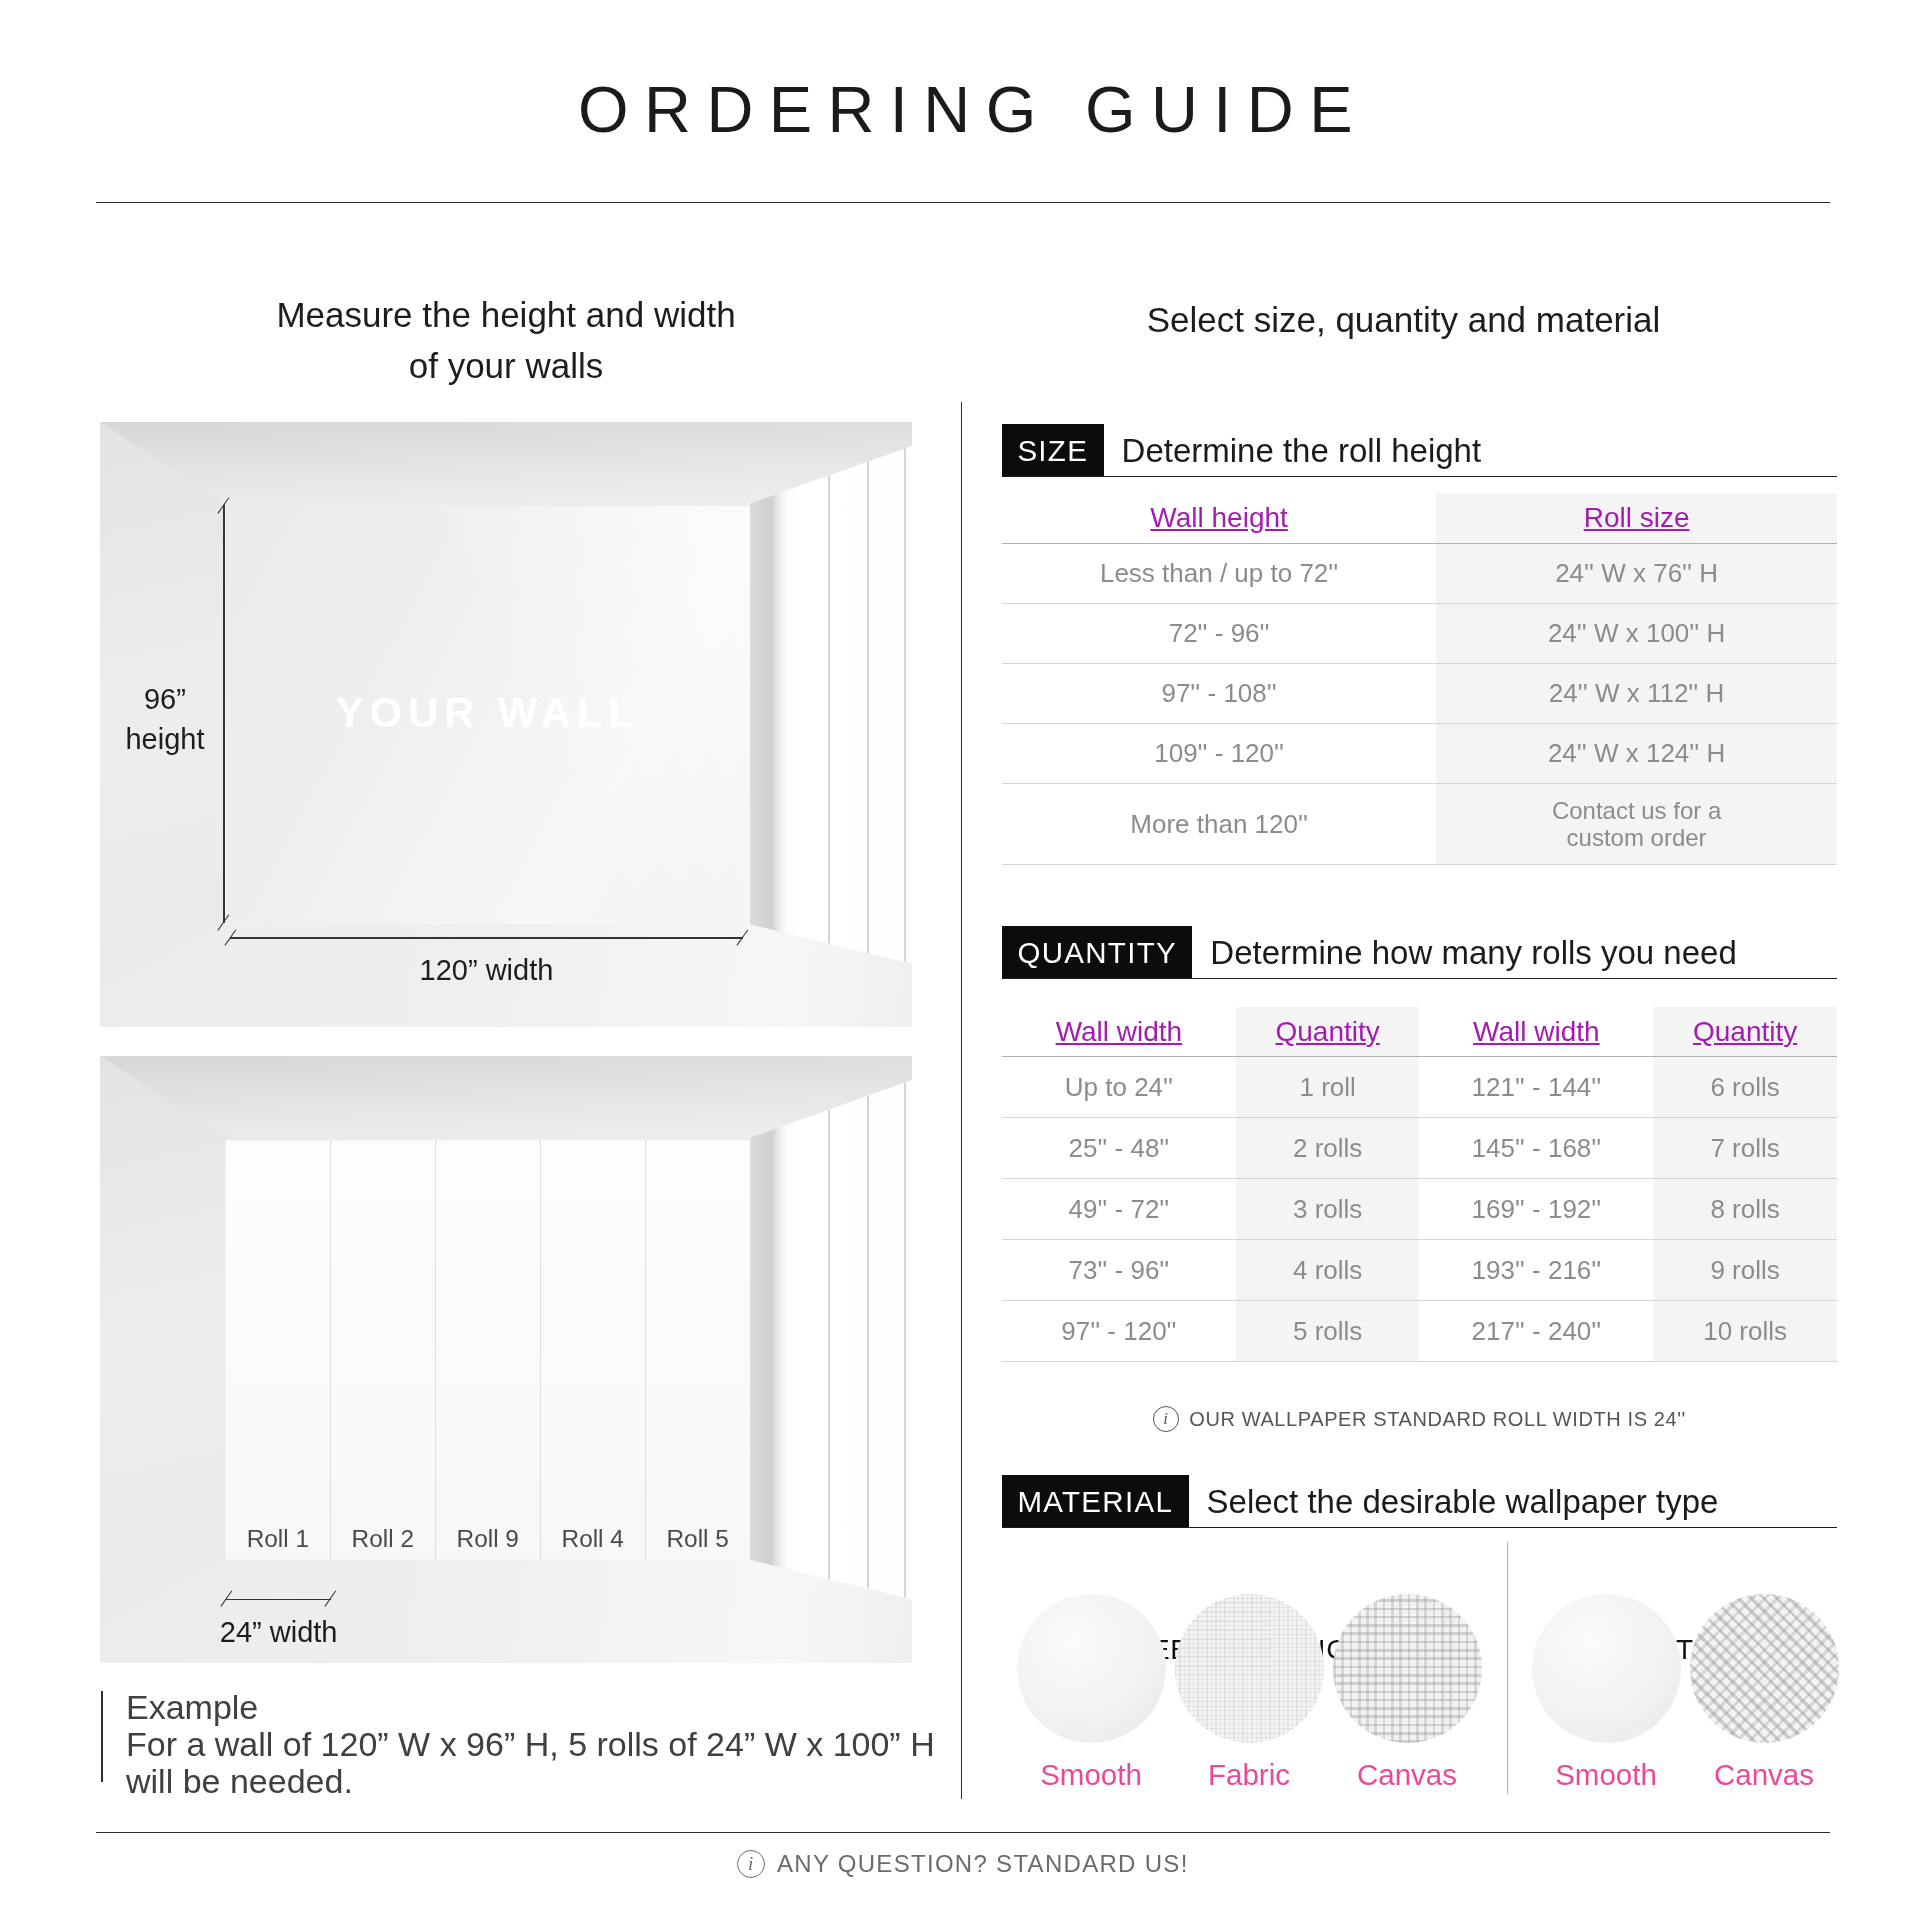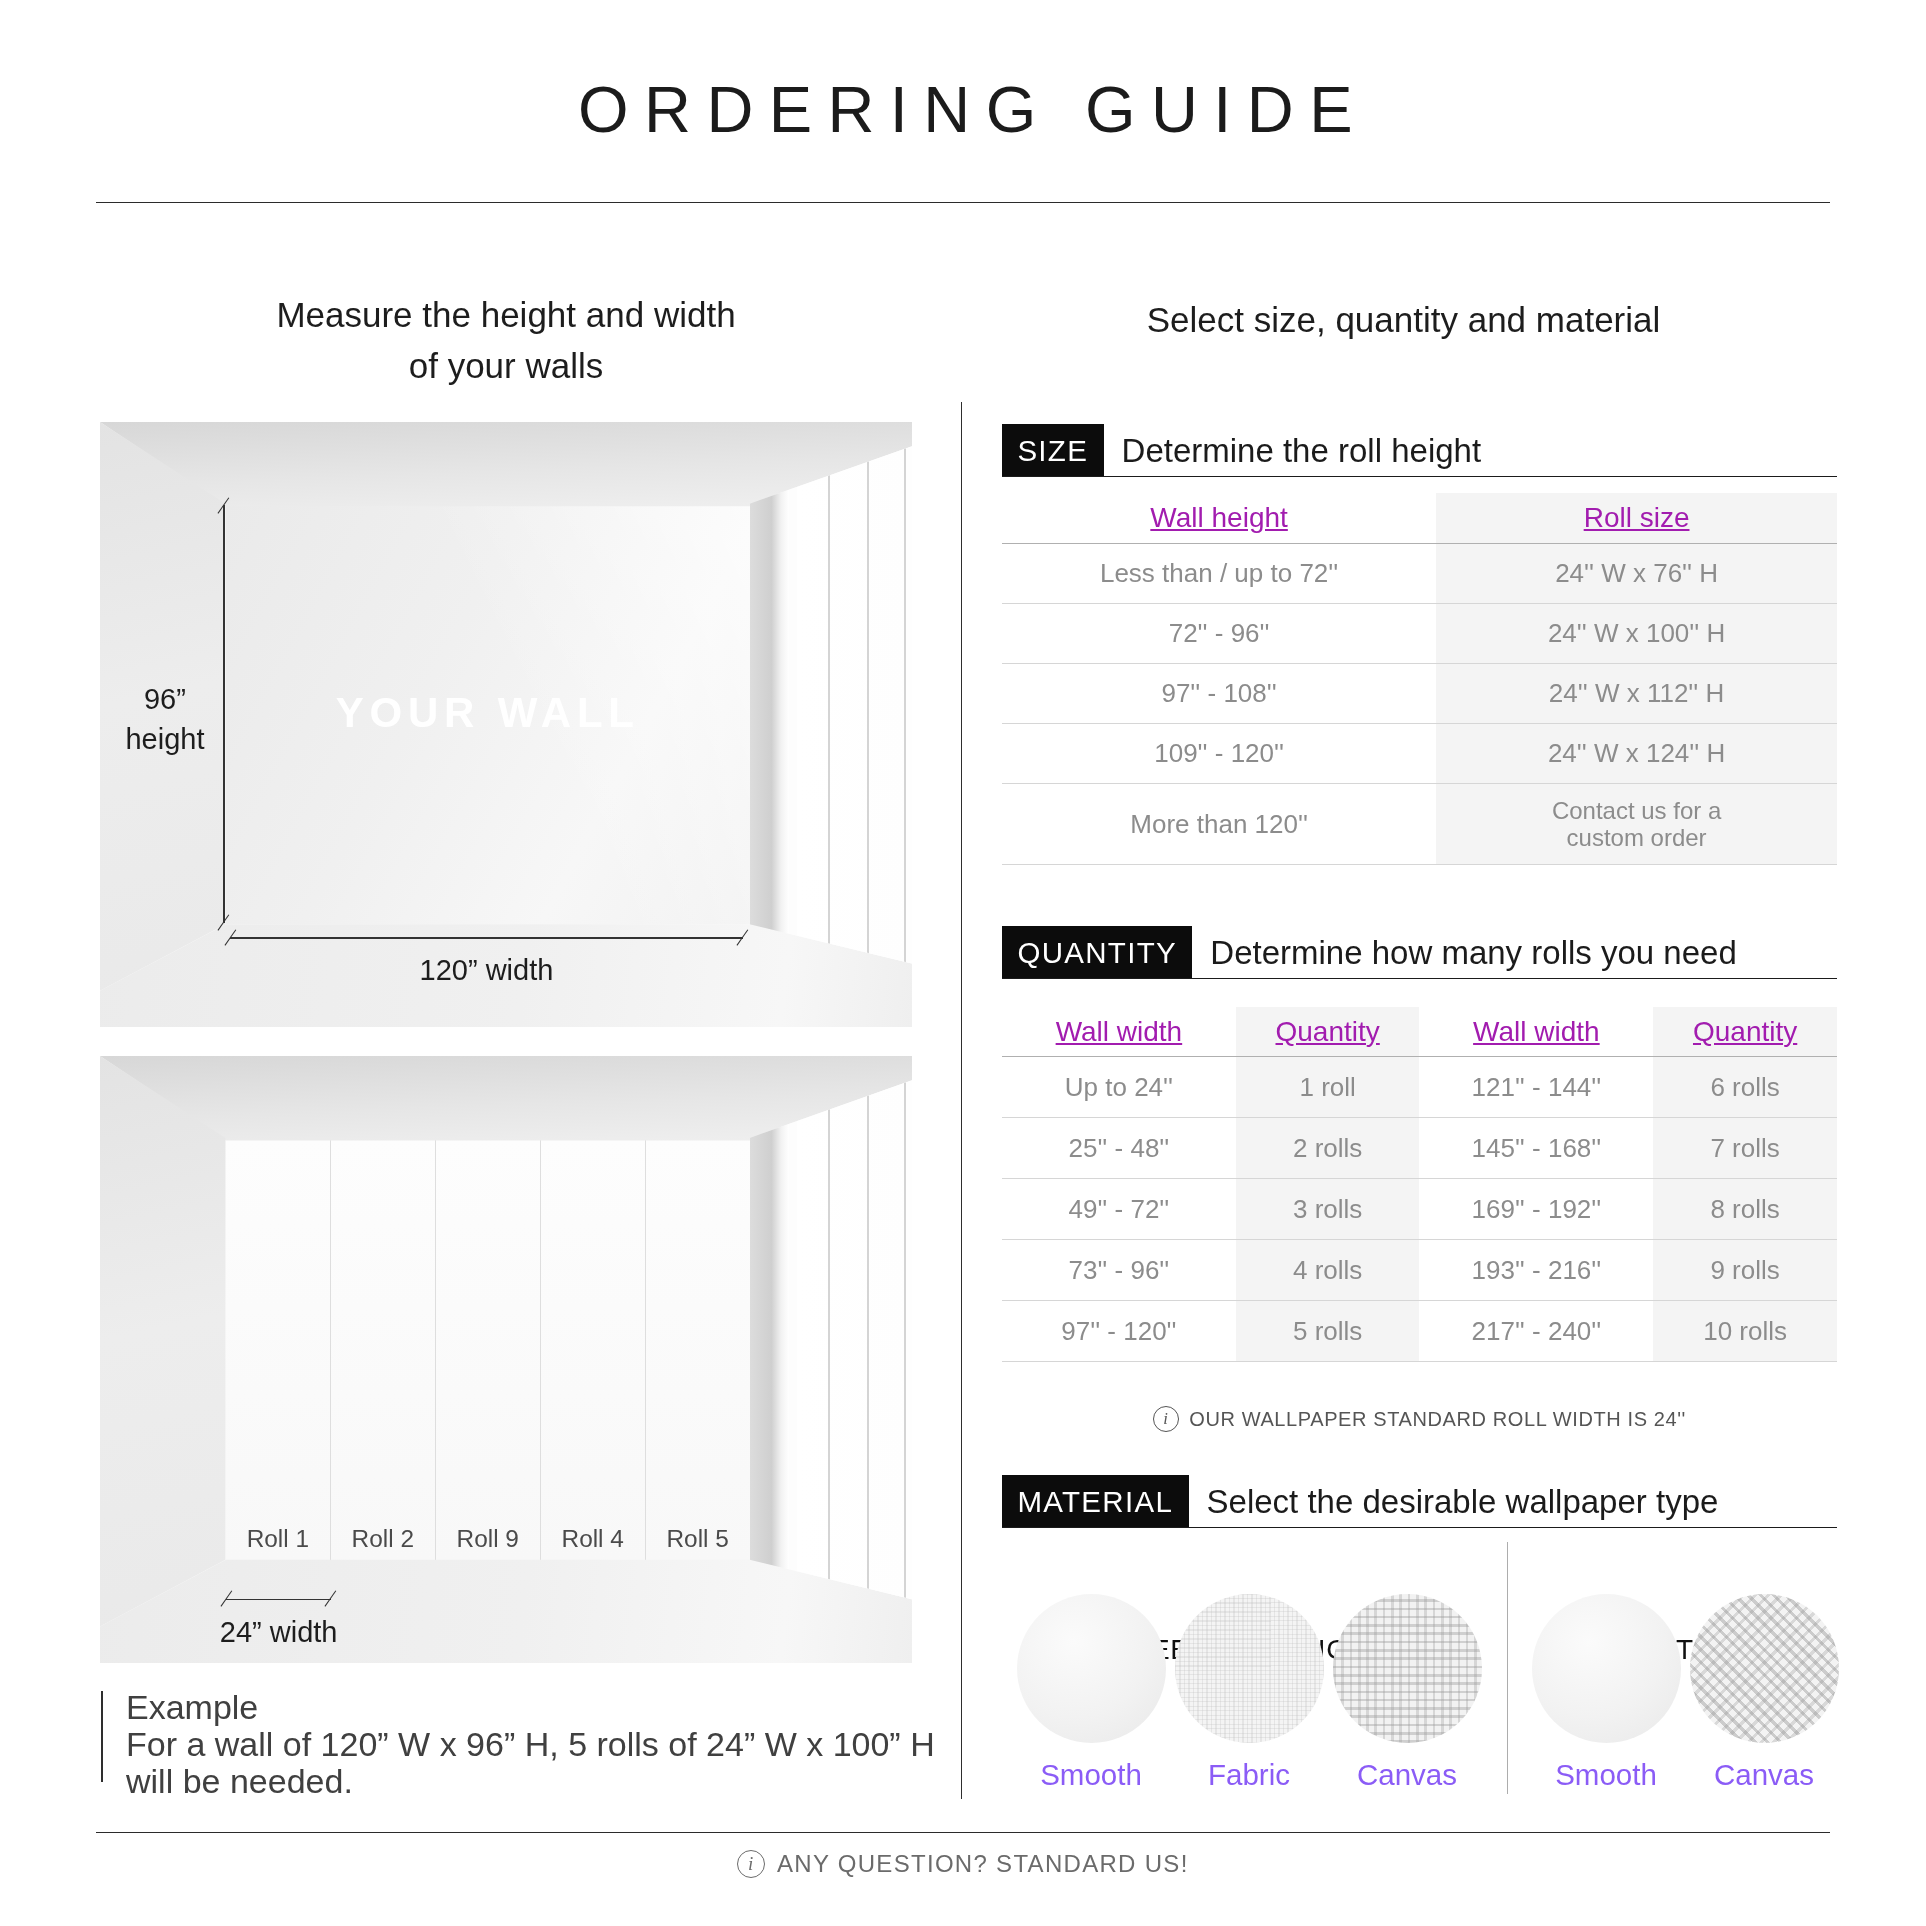--- a/index.html
+++ b/index.html
@@ -132,21 +132,21 @@
   .texture-fabric { background-color:#f4f4f4;
       background-image:repeating-linear-gradient(0deg, rgba(190,190,190,.28) 0 1.3px, transparent 1.3px 4.5px),
                        repeating-linear-gradient(90deg, rgba(190,190,190,.28) 0 1.3px, transparent 1.3px 4.5px); }
   .texture-canvas { background-color:#f2f2f2;
       background-image:repeating-linear-gradient(0deg, rgba(150,150,150,.38) 0 2.6px, transparent 2.6px 8.3px),
                        repeating-linear-gradient(90deg, rgba(150,150,150,.30) 0 2.6px, transparent 2.6px 8.3px); }
   .texture-canvas-rough { background-color:#f3f3f3;
       background-image:repeating-linear-gradient(45deg, rgba(140,140,140,.38) 0 3.2px, transparent 3.2px 9px),
                        repeating-linear-gradient(-45deg, rgba(140,140,140,.26) 0 3.2px, transparent 3.2px 9px); }
   .swatch-label { position:absolute; top:1758px; width:154px; text-align:center;
-                  font-size:29.5px; font-weight:500; color:#8b5cf6; }
+                  font-size:29.5px; font-weight:500; color:#ec4899; }
   .sl1 { left:1014px; } .sl2 { left:1172px; } .sl3 { left:1330px; } .sl4 { left:1529px; } .sl5 { left:1687px; }
 
   
   .footer { position:absolute; top:1850px; left:0; width:1926px; display:flex; align-items:center;
             justify-content:center; gap:11.6px; font-size:24px; color:#6b6b6b; letter-spacing:1.3px; }
 </style>
 </head>
 <body>
 
 <div id="page">

